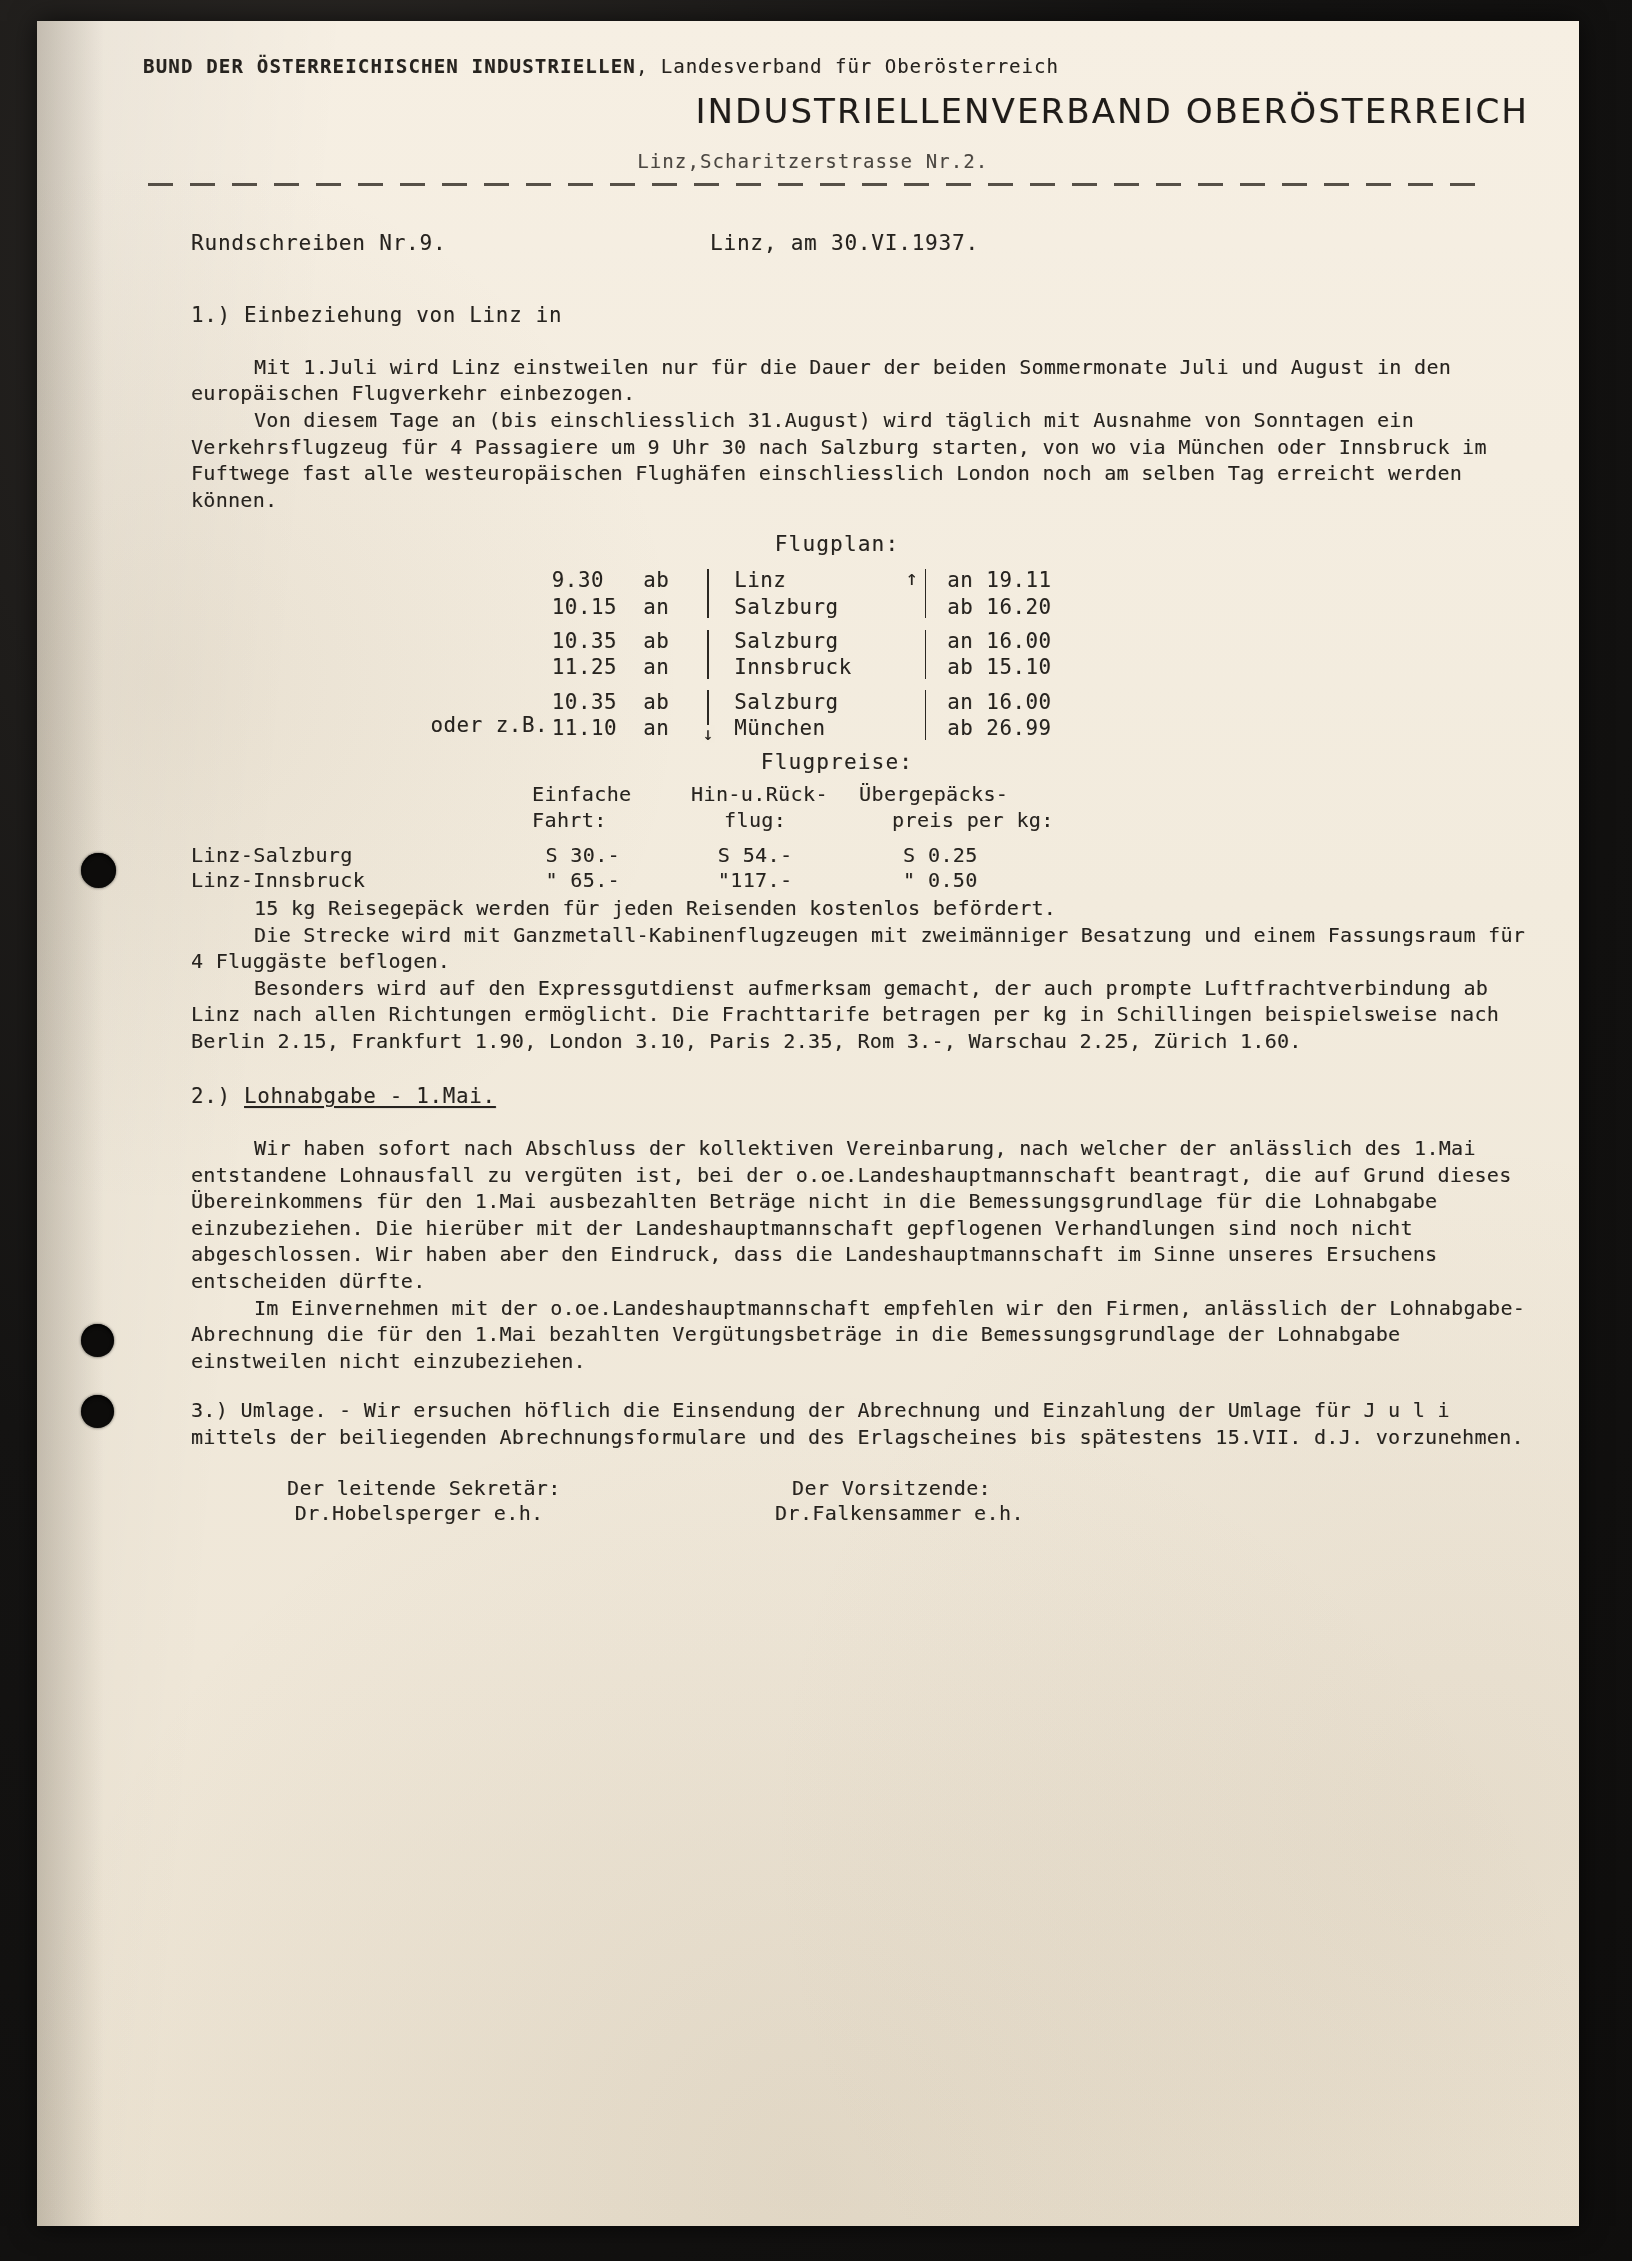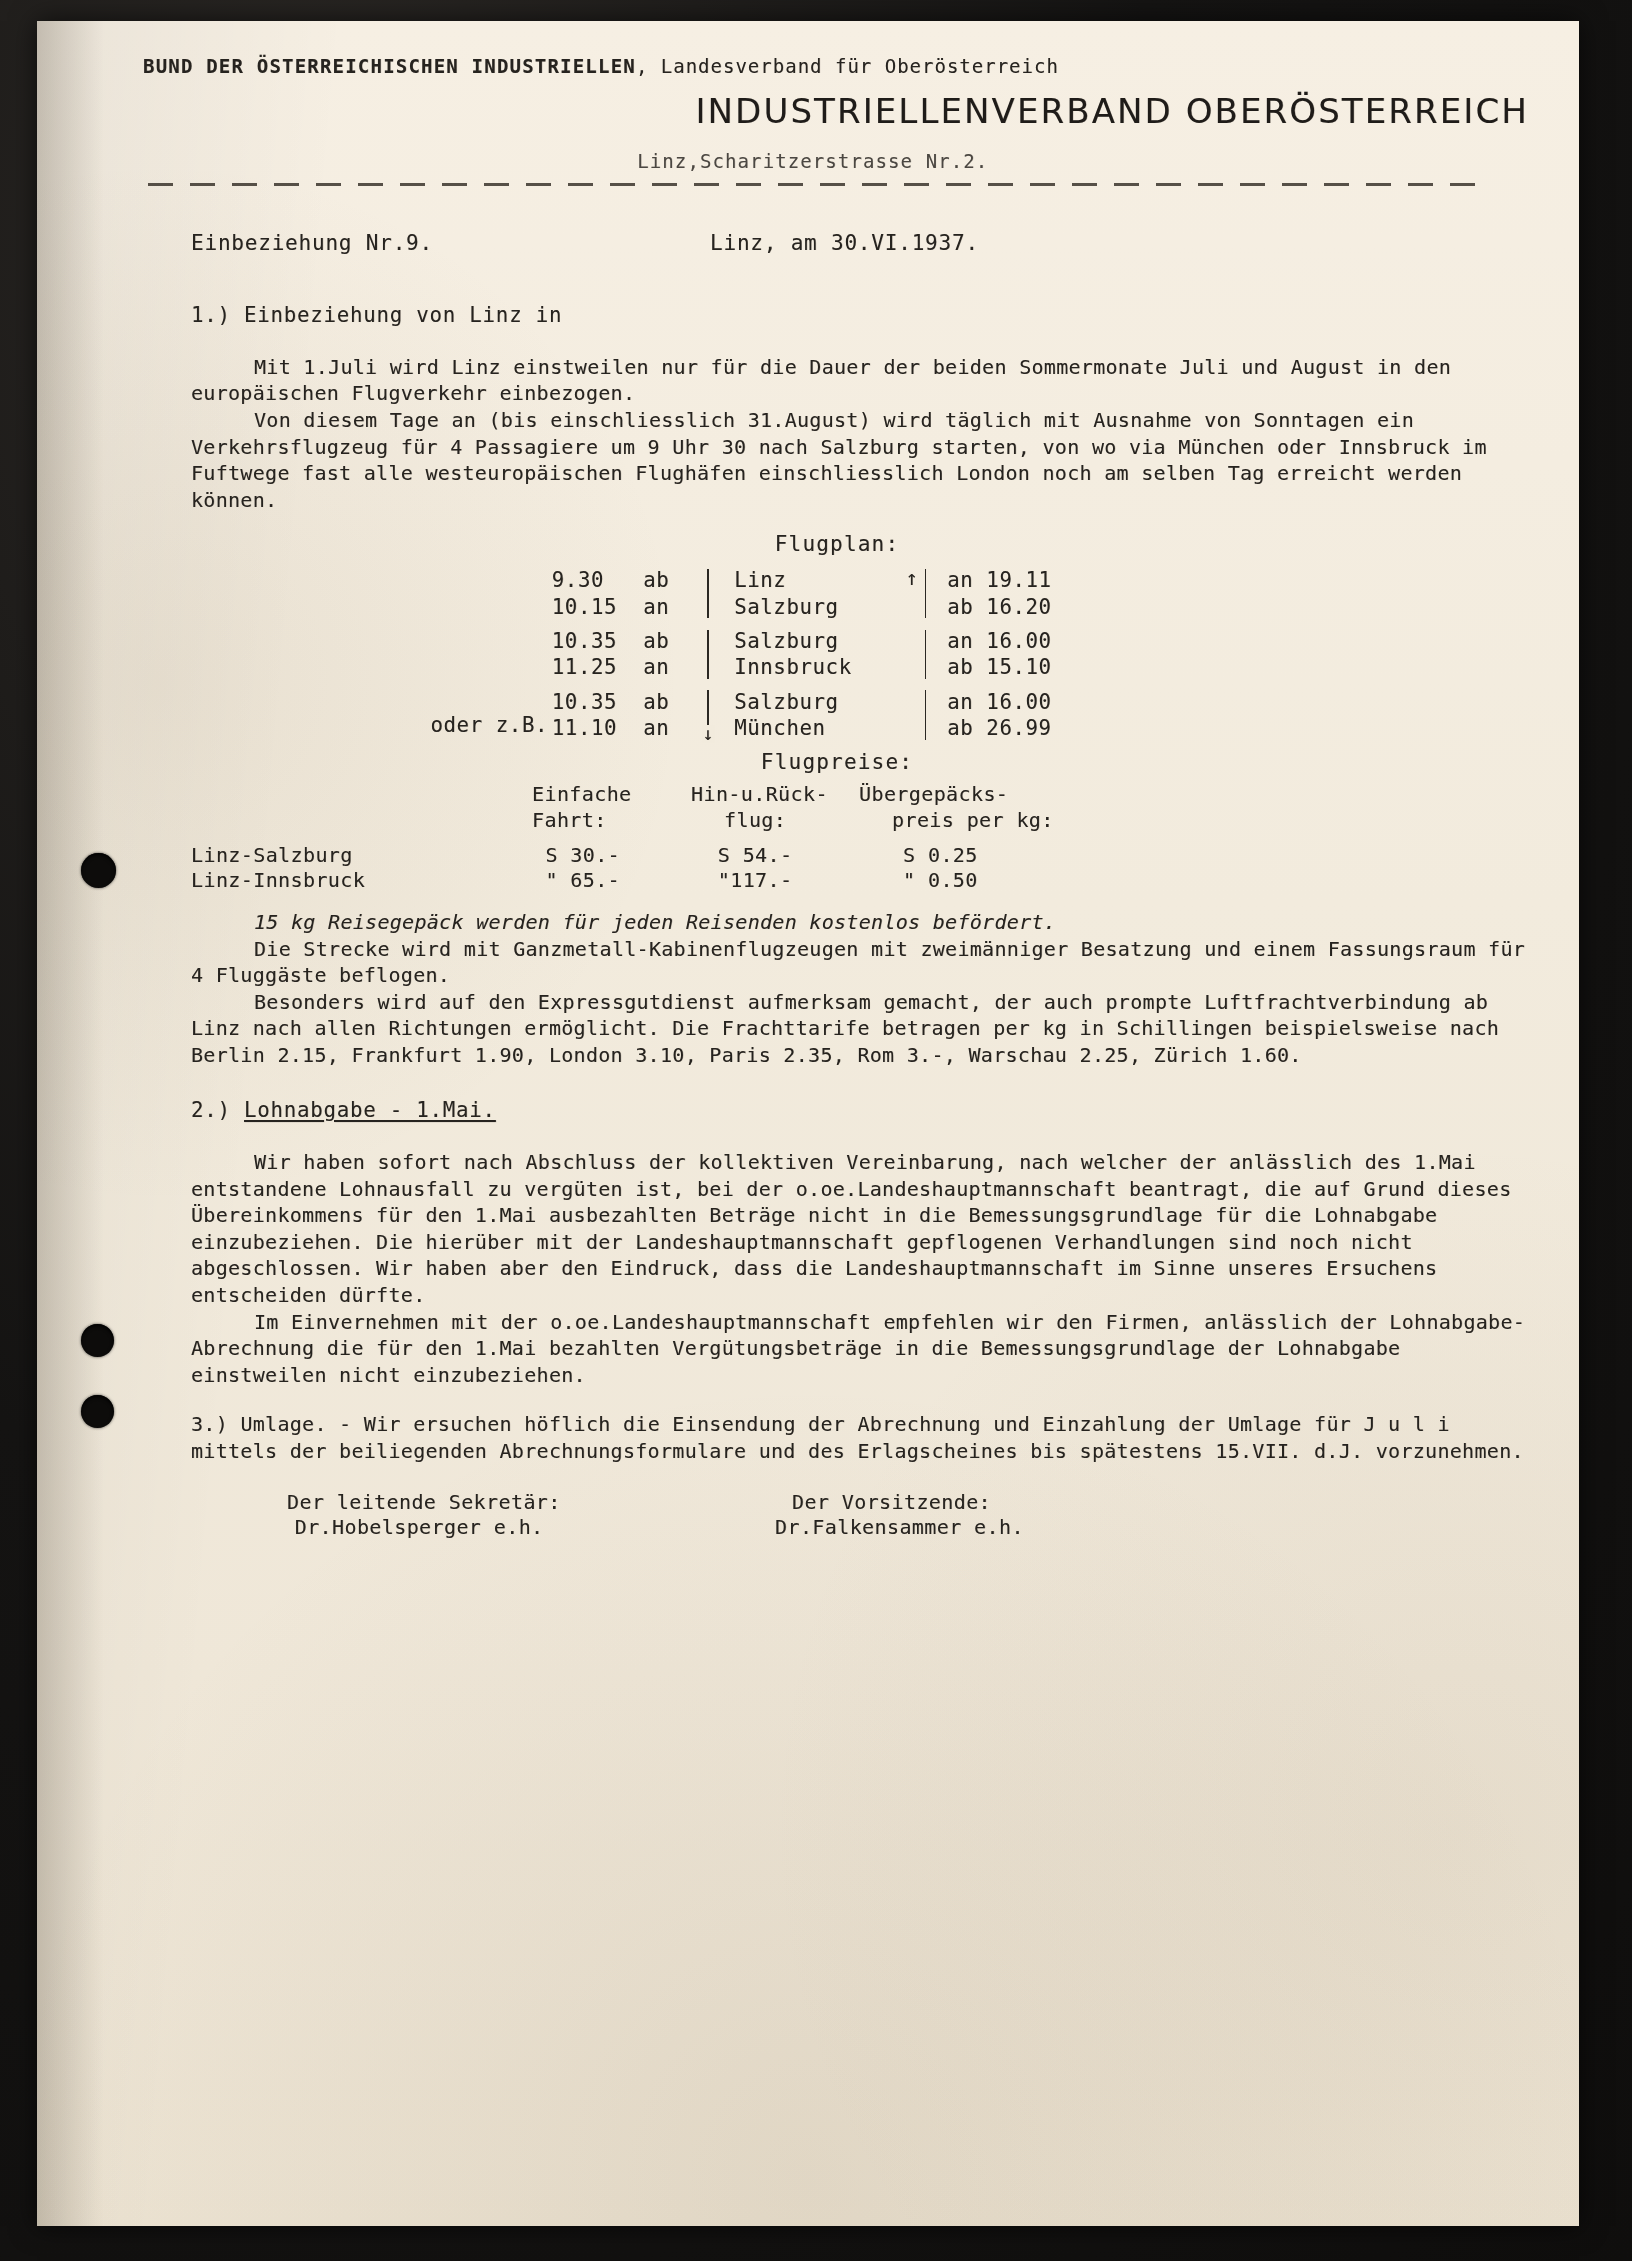--- a/index.html
+++ b/index.html
@@ -270,21 +270,21 @@
         <b>BUND DER ÖSTERREICHISCHEN INDUSTRIELLEN</b><span>, Landesverband für Oberösterreich</span>
       </div>
 
       <div class="hdr-line2">INDUSTRIELLENVERBAND OBERÖSTERREICH</div>
 
       <div class="hdr-line3">Linz,Scharitzerstrasse Nr.2.</div>
 
       <div class="dashrule"></div>
 
       <div class="rs-row">
-        <div class="left">Einbeziehung Nr.9.</div>
+        <div class="left">Rundschreiben Nr.9.</div>
         <div>Linz, am 30.VI.1937.</div>
       </div>
 
       <div class="sec-title">
         <span>1.)</span>
         <span>Einbeziehung von Linz in</span>
       </div>
 
       <p class="body first"><span class="ind"></span><span>Mit 1.Juli wird Linz einstweilen nur für die Dauer der beiden Sommermonate Juli und August in den europäischen Flugverkehr einbezogen.</span></p>
 
@@ -387,21 +387,21 @@
           <div class="v3">S 0.25</div>
         </div>
         <div class="pr-row">
           <div class="name">Linz-Innsbruck</div>
           <div class="v1">" 65.-</div>
           <div class="v2">"117.-</div>
           <div class="v3">" 0.50</div>
         </div>
       </div>
 
-      <p class="body" style="margin-top:15px;font-style:italic;"><span class="ind"></span><span>15 kg Reisegepäck werden für jeden Reisenden kostenlos befördert.</span></p>
+      <p class="body" style="margin-top:1px;"><span class="ind"></span><span>15 kg Reisegepäck werden für jeden Reisenden kostenlos befördert.</span></p>
 
       <p class="body"><span class="ind"></span><span>Die Strecke wird mit Ganzmetall-Kabinenflugzeugen mit zweimänniger Besatzung und einem Fassungsraum für 4 Fluggäste beflogen.</span></p>
 
       <p class="body"><span class="ind"></span><span>Besonders wird auf den Expressgutdienst aufmerksam gemacht, der auch prompte Luftfrachtverbindung ab Linz nach allen Richtungen ermöglicht. Die Frachttarife betragen per kg in Schillingen beispielsweise nach Berlin 2.15, Frankfurt 1.90, London 3.10, Paris 2.35, Rom 3.-, Warschau 2.25, Zürich 1.60.</span></p>
 
       <div class="sec-title" style="margin-top:29px;">
         <span>2.)</span>
         <span class="u">Lohnabgabe - 1.Mai.</span>
       </div>
 

